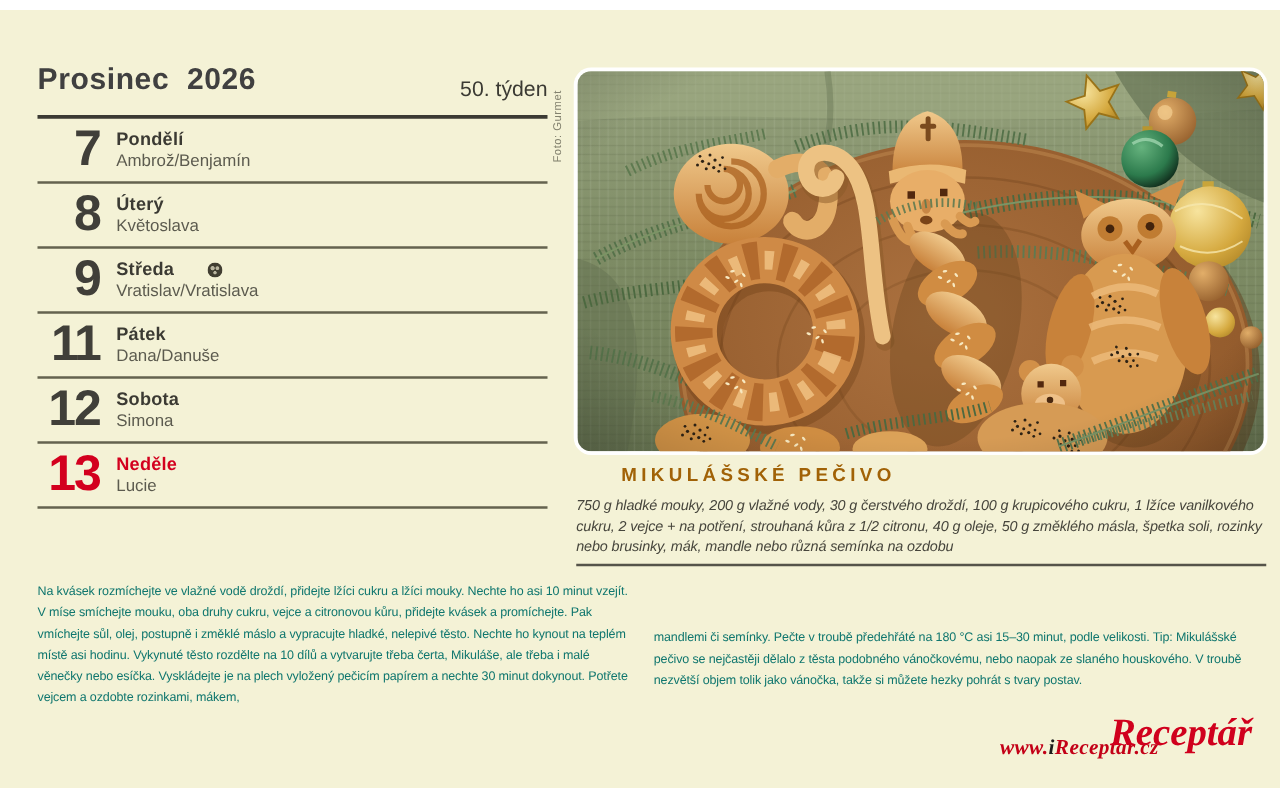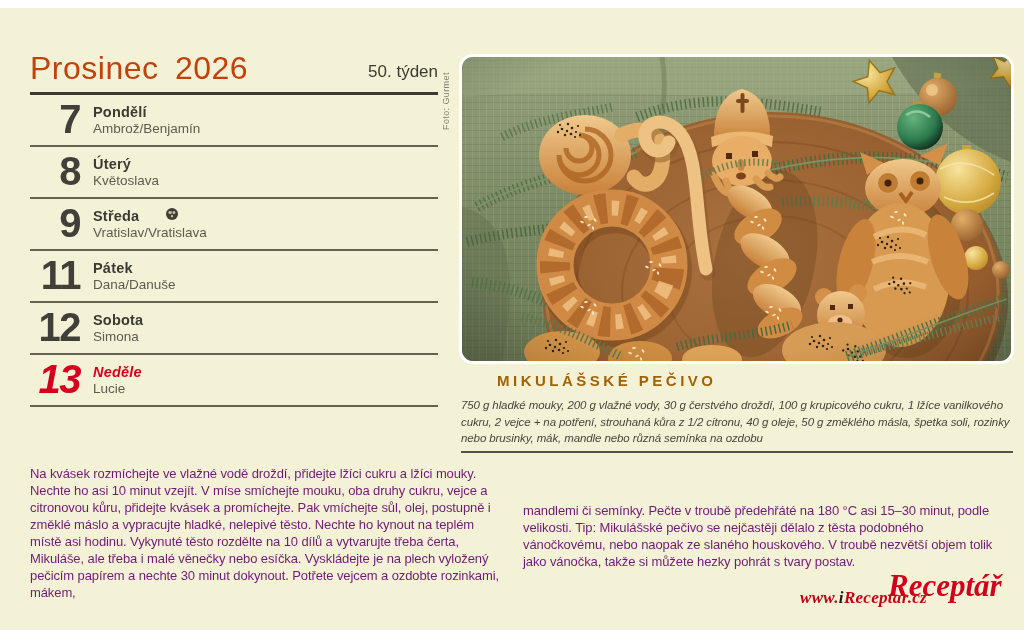--- a/index.html
+++ b/index.html
@@ -5,36 +5,36 @@
   html,body{margin:0;padding:0;}
   body{
     width:1024px;height:630px;position:relative;overflow:hidden;
     background:#ffffff;
     font-family:"Liberation Sans","DejaVu Sans",sans-serif;
     -webkit-font-smoothing:antialiased;
   }
   .page{position:absolute;left:0;top:8px;right:0;bottom:0;background:#f4f2d6;}
 
   
-  .month-title{position:absolute;left:30px;top:42px;font-size:32px;font-weight:400;
-    color:#c2410c;letter-spacing:.5px;word-spacing:7px;}
+  .month-title{position:absolute;left:30px;top:42px;font-size:24px;font-weight:700;
+    color:#404040;letter-spacing:.5px;word-spacing:7px;}
   .week-label{position:absolute;left:30px;top:54px;width:408px;text-align:right;
     font-size:17px;color:#3b3a33;}
 
   
   .day-list{position:absolute;left:30px;top:84px;width:408px;border-top:3px solid #3b3a33;}
   .day-row{height:52px;box-sizing:border-box;border-bottom:2px solid #64634f;
     display:flex;align-items:center;}
   .num{width:50px;flex:0 0 50px;text-align:right;font-size:40px;font-weight:700;
     line-height:1;color:#403f39;letter-spacing:-1.5px;transform:translateY(-1px);}
   .day-text{margin-left:13px;display:flex;flex-direction:column;}
-  .day-name-line{display:flex;align-items:flex-start;}
+  .day-name-line{display:flex;align-items:center;}
   .day-name{font-size:14.5px;font-weight:700;color:#3b3a33;letter-spacing:.2px;}
   .name-days{font-size:13.5px;color:#5c5b4f;margin-top:1px;}
-  .sunday .num,.sunday .day-name{color:#d3001e;font-style:italic;}
+  .sunday .num,.sunday .day-name{color:#d3001e;}
   .moon{display:inline-block;width:12px;height:12px;border-radius:50%;margin-left:27px;
     background:
       radial-gradient(circle at 34% 38%, #b9b5a0 0 1.4px, rgba(0,0,0,0) 2px),
       radial-gradient(circle at 66% 38%, #b9b5a0 0 1.2px, rgba(0,0,0,0) 1.8px),
       radial-gradient(circle at 50% 68%, #b9b5a0 0 1.1px, rgba(0,0,0,0) 1.6px),
       #413e32;}
 
   
   .photo-frame{position:absolute;left:459px;top:46px;width:555px;height:310px;
     background:#ffffff;border-radius:14px;padding:3px;box-sizing:border-box;}
@@ -44,21 +44,21 @@
     font-size:9px;color:#82816e;letter-spacing:.4px;}
 
   
   .recipe-title{position:absolute;left:461px;top:364px;font-size:15px;font-weight:700;
     letter-spacing:3.5px;color:#a16207;margin-left:36px;}
   .recipe-ingredients{position:absolute;left:461px;top:389px;width:552px;
     font-size:11.5px;font-style:italic;line-height:16.5px;color:#46453c;letter-spacing:-.1px;}
   .recipe-rule{position:absolute;left:461px;top:443px;width:552px;height:2px;background:#55544a;}
 
   
-  .col{position:absolute;top:457px;font-size:13px;line-height:17px;color:#701a75;letter-spacing:-.1px;}
+  .col{position:absolute;top:457px;font-size:10px;line-height:17px;color:#0f766e;letter-spacing:-.1px;}
   .col1{left:30px;width:478px;}
   .col2{left:523px;width:482px;margin-top:37px;}
 
   
   .footer-website{position:absolute;left:760px;top:580px;
     font-family:"Liberation Serif","DejaVu Serif",serif;font-style:italic;font-weight:700;
     font-size:17px;color:#c30017;letter-spacing:.3px;margin-left:40px;}
   .footer-website .black-i{color:#1d1d1b;}
   .footer-brand{position:absolute;left:888px;top:560px;
     font-family:"Liberation Serif","DejaVu Serif",serif;font-style:italic;font-weight:700;

